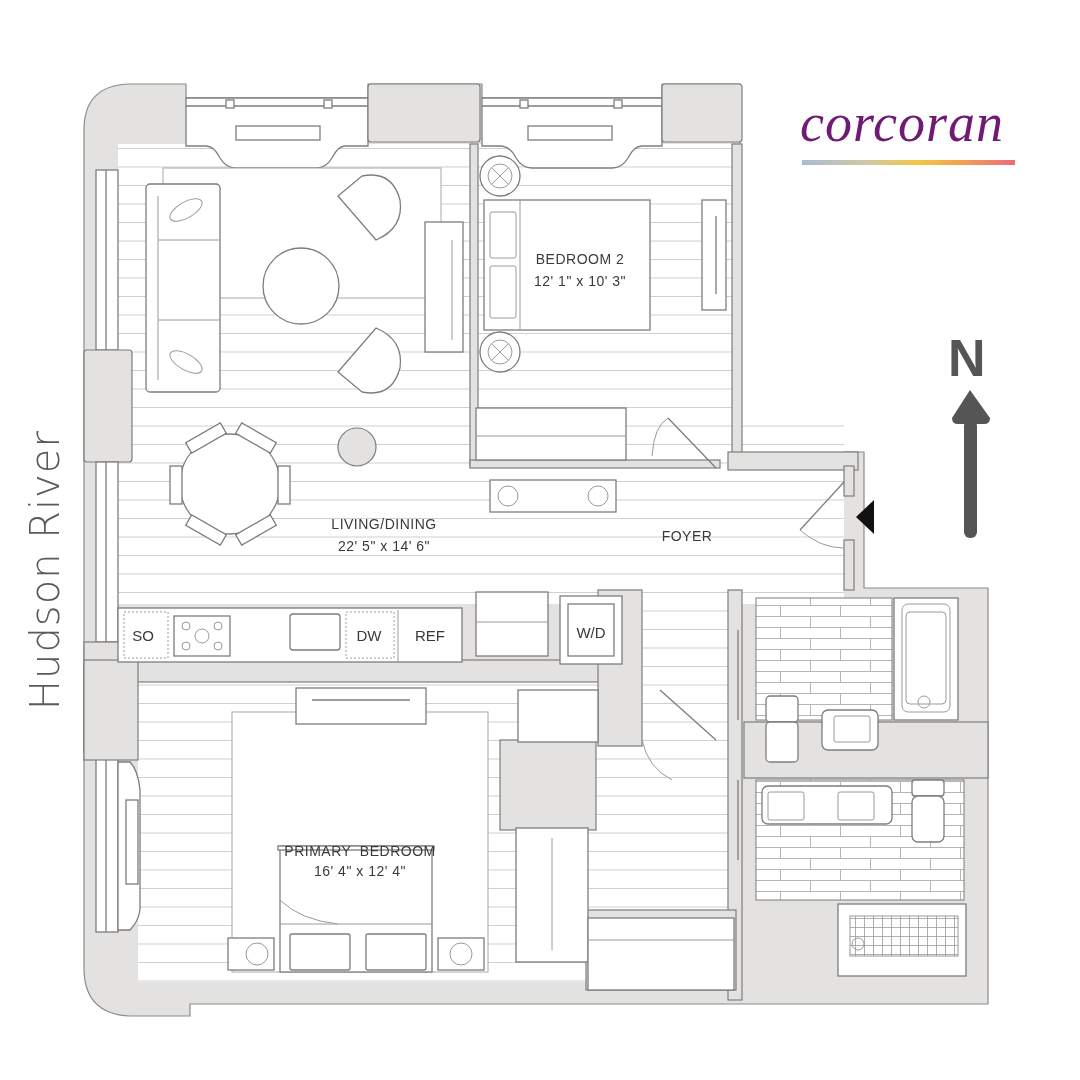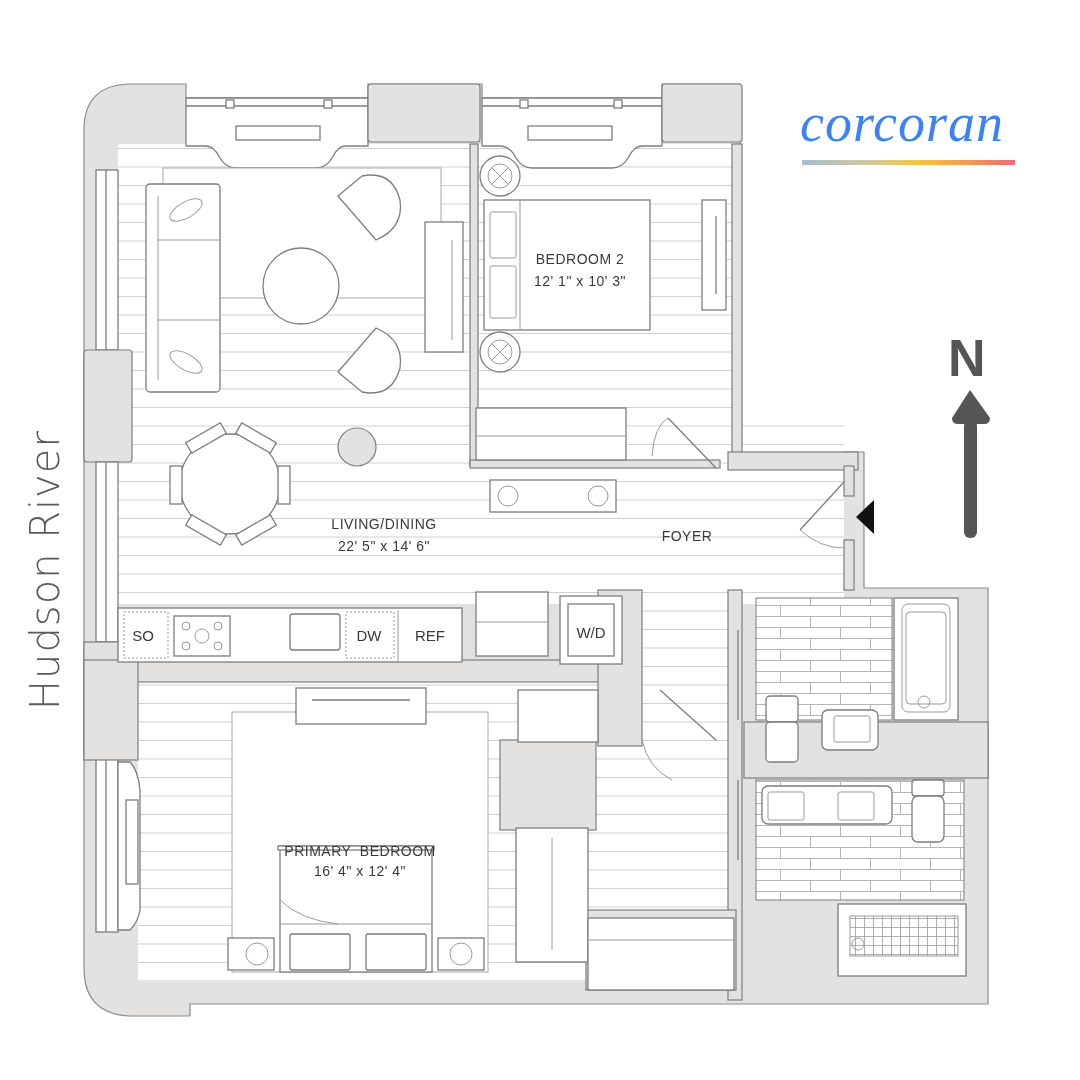--- a/index.html
+++ b/index.html
@@ -11,21 +11,21 @@
   .line { fill:none; stroke:#7d7d7d; stroke-width:1.3; }
   .thin { fill:none; stroke:#9a9a9a; stroke-width:1; }
   .furn { fill:#ffffff; stroke:#7d7d7d; stroke-width:1.3; }
   .rug { fill:#ffffff; stroke:#a8a8a8; stroke-width:1; }
   .grayfill { fill:#e3e2e1; stroke:#7d7d7d; stroke-width:1.2; }
   .tile { stroke:#b5b5b5; stroke-width:1; fill:none; }
   .room-label { font-family:"Liberation Sans", sans-serif; font-size:14px; fill:#3a3a3a; letter-spacing:0.5px; }
   .app-label { font-family:"Liberation Sans", sans-serif; font-size:15px; fill:#3a3a3a; }
   .river { position:absolute; left:22px; top:710px; transform-origin:0 0; transform:rotate(-90deg);
            font-family:"DejaVu Sans", sans-serif; font-weight:300; font-size:40px; color:#5a5a5a; white-space:nowrap; letter-spacing:1px; }
-  .brand { position:absolute; left:800px; top:92px; font-family:"Liberation Serif", serif; font-style:italic; font-size:54px; color:#3b82f6; letter-spacing:1px; }
+  .brand { position:absolute; left:800px; top:92px; font-family:"Liberation Serif", serif; font-style:italic; font-size:54px; color:#701a75; letter-spacing:1px; }
   .brand-bar { position:absolute; left:802px; top:160px; width:213px; height:5px;
                background:linear-gradient(90deg,#a9bcd1 0%,#cfc9a4 30%,#f4c542 55%,#f29a52 78%,#ec6b7a 100%); }
   .north-letter { position:absolute; left:948px; top:328px; font-family:"Liberation Sans", sans-serif; font-weight:bold; font-size:52px; color:#555555; }
 </style>
 </head>
 <body>
 
 <svg id="plan" width="1080" height="1080" viewBox="0 0 1080 1080" xmlns="http://www.w3.org/2000/svg">
   <defs>
     <pattern id="planks" width="20" height="18.5" patternUnits="userSpaceOnUse">

